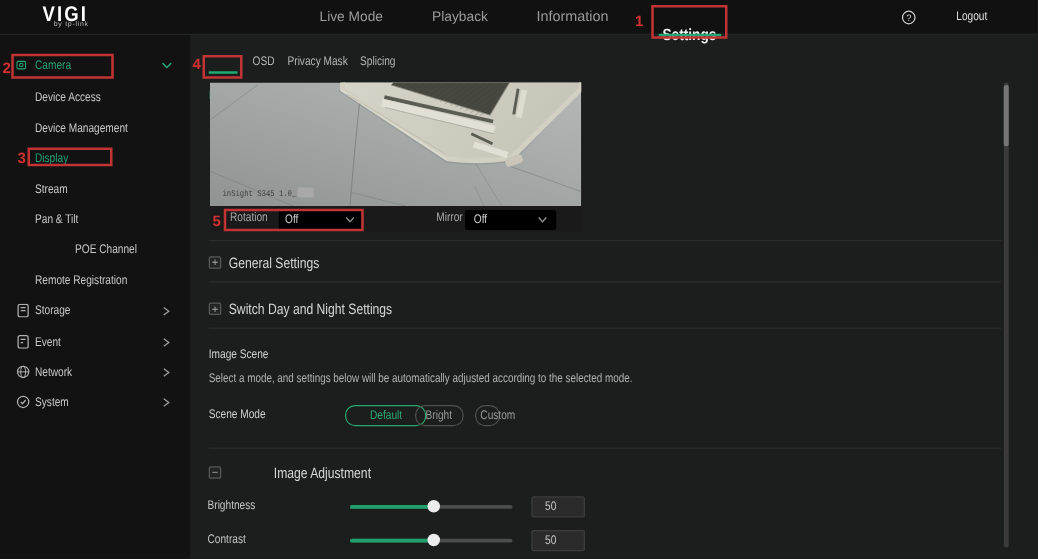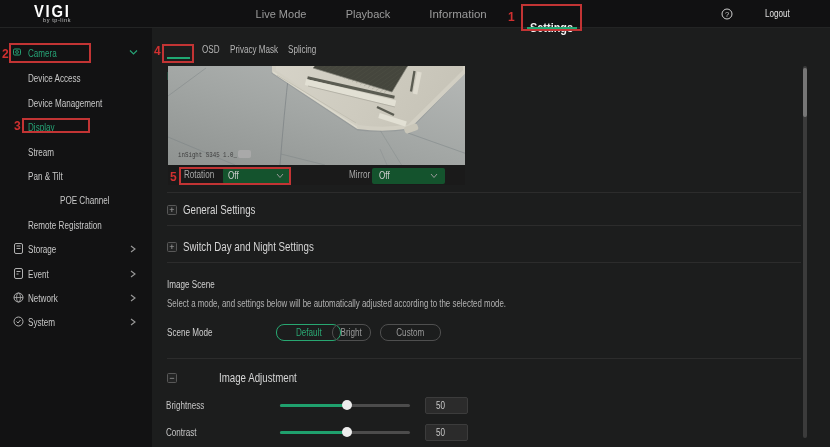--- a/index.html
+++ b/index.html
@@ -16,21 +16,21 @@
 .tab { font-size:10px; color:#b5b5b5; top:44px; height:12px; line-height:12px; white-space:nowrap; }
 .ctext { color:#d6d6d6; font-size:12px; transform:translateY(-50%); white-space:nowrap; }
 .sep { height:1px; background:#2c2c2c; left:167px; width:634px; }
 .plusbox { width:10px; height:10px; background:#232424; border:1px solid #585858; border-radius:1.5px; color:#a8a8a8; font-size:9px; line-height:8px; text-align:center; }
 .btn { top:323.5px; height:17px; border-radius:8px; font-size:10px; line-height:15px; text-align:center; border:1px solid #4f4f4f; color:#9a9a9a; }
 .btn .n { transform-origin:50% 50%; }
 .valbox { width:43px; height:17px; background:#2b2b2b; border:1px solid #3c3c3c; border-radius:2px; color:#c8c8c8; font-size:10px; line-height:15px; padding-left:10px; }
 .slider-track { width:130px; height:3px; background:#4c4c4c; border-radius:2px; }
 .slider-fill { width:67px; height:3px; background:#1fa06d; border-radius:2px; }
 .handle { width:10px; height:10px; border-radius:50%; background:#ededed; }
-.ddown { background:#14532d; border-radius:2px; height:16px; top:168px; color:#d0d0d0; font-size:10px; line-height:16px; }
+.ddown { background:#000000; border-radius:2px; height:16px; top:168px; color:#d0d0d0; font-size:10px; line-height:16px; }
 </style>
 </head>
 <body>
 
 <div class="abs topbar"></div>
 <div class="abs" style="left:34px; top:2px; color:#fff; font-weight:bold; font-size:17px; letter-spacing:2px; transform:scaleX(0.87); transform-origin:0 0;">VIGI</div>
 <div class="abs" style="left:43px; top:17px; color:#c0c0c0; font-size:5.5px; letter-spacing:.6px;">by tp-link</div>
 <div class="abs navitem" style="left:281px;">Live Mode</div>
 <div class="abs navitem" style="left:368px;">Playback</div>
 <div class="abs navitem" style="left:458px; font-size:11.5px;">Information</div>
@@ -202,21 +202,21 @@
 <div class="abs sep" style="top:224.5px;"></div>
 <div class="abs plusbox" style="left:167px; top:242px;">+</div>
 <div class="abs ctext" style="left:183px; top:246.5px;"><span class="n">Switch Day and Night Settings</span></div>
 <div class="abs sep" style="top:261.5px;"></div>
 
 <div class="abs" style="left:167px; top:283.5px; color:#d0d0d0; font-size:10px; transform:translateY(-50%);"><span class="n">Image Scene</span></div>
 <div class="abs" style="left:167px; top:303px; color:#b2b2b2; font-size:10px; transform:translateY(-50%); white-space:nowrap;"><span class="n" style="transform:scaleX(0.79);">Select a mode, and settings below will be automatically adjusted according to the selected mode.</span></div>
 <div class="abs" style="left:167px; top:331.5px; color:#cfcfcf; font-size:10px; transform:translateY(-50%);"><span class="n">Scene Mode</span></div>
 <div class="abs btn" style="left:276px; width:65px; border-color:#28a771; color:#2aa873;"><span class="n">Default</span></div>
 <div class="abs btn" style="left:332px; width:39px;"><span class="n">Bright</span></div>
-<div class="abs btn" style="left:380px; width:61px;"><span class="n">Custom</span></div>
+<div class="abs btn" style="left:380px; width:20px;"><span class="n">Custom</span></div>
 
 <div class="abs sep" style="top:357.5px;"></div>
 <div class="abs plusbox" style="left:167px; top:373px;">−</div>
 <div class="abs ctext" style="left:183px; top:378px;padding-left:36px;"><span class="n">Image Adjustment</span></div>
 
 <div class="abs" style="left:166px; top:405px; color:#c5c5c5; font-size:10px; transform:translateY(-50%);"><span class="n">Brightness</span></div>
 <div class="abs slider-track" style="left:280px; top:403.5px;"></div>
 <div class="abs slider-fill" style="left:280px; top:403.5px;"></div>
 <div class="abs handle" style="left:342px; top:400px;"></div>
 <div class="abs valbox" style="left:425px; top:396.5px;"><span class="n">50</span></div>

